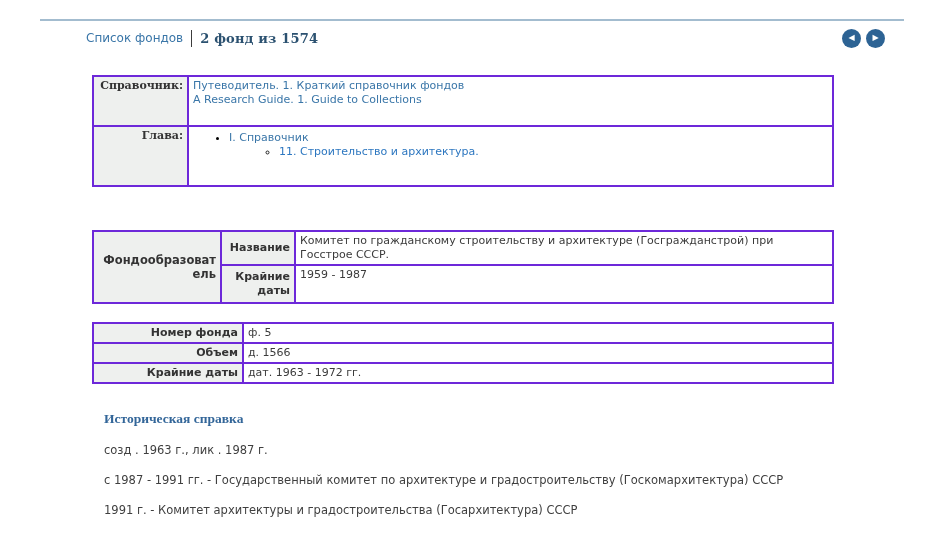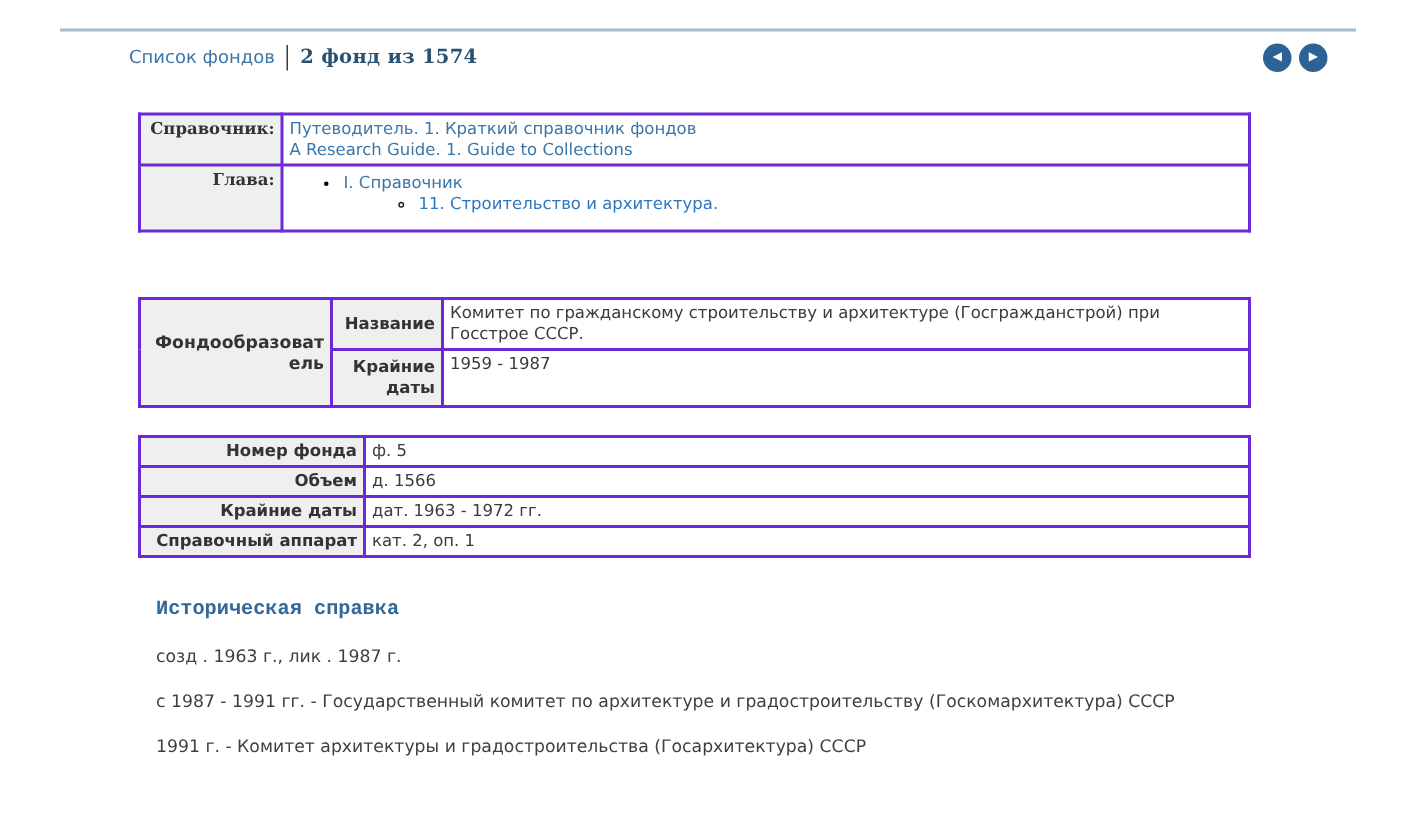--- a/index.html
+++ b/index.html
@@ -27,37 +27,37 @@
 
   
   .content{margin-left:92px;width:742px;font-size:11px;}
   table.tbl{border-collapse:collapse;width:742px;table-layout:fixed;}
   table.tbl td{border:2px solid #6d28d9;padding:2px 4px;vertical-align:top;font-size:11px;color:#3b3b3b;line-height:14px;word-wrap:break-word;}
   table.tbl td.h{background:#eef0ee;font-weight:bold;color:#333333;text-align:right;}
   td.serif{font-family:"DejaVu Serif","Liberation Serif",serif;font-size:12.5px;color:#33567d;}
   .tbl a{color:#3a76a8;text-decoration:none;cursor:pointer;}
 
   .t1{margin-top:26px;}
-  .t1 td.v{padding-bottom:2px;}
+  .t1 td.v{padding-bottom:18px;}
   ul.lvl1{margin:2px 0 8px 0;padding-left:36px;list-style:disc;color:#000000;}
   ul.lvl1 li{line-height:14px;}
   ul.lvl2{margin:0;padding-left:50px;list-style:circle;color:#222222;}
   a.bright{color:#2d77c0;}
 
   .t2{margin-top:43px;}
   .t2 td.creator{vertical-align:middle;text-align:left;font-size:11.5px;}
   .t2 td.h{vertical-align:middle;}
   .t2 td.val{vertical-align:top;}
   .t2 tr.r2 td{height:32px;}
 
   .t3{margin-top:18px;}
   .t3 td{padding:3px 4px 2px 4px;}
 
   .history-title{
-    font-family:Liberation Mono, monospace;
+    font-family:Liberation Serif, serif;
     font-weight:bold;font-size:13.5px;color:#336699;
     margin:27px 0 0 12px;
   }
   .content p.hist{margin:17px 0 0 12px;font-size:11.5px;color:#3f3f3f;line-height:13px;}
 </style>
 </head>
 <body>
 
 <div>
 
@@ -142,24 +142,20 @@
         <td>ф. 5</td>
       </tr>
       <tr>
         <td class="h">Объем</td>
         <td>д. 1566</td>
       </tr>
       <tr>
         <td class="h">Крайние даты</td>
         <td>дат. 1963 - 1972 гг.</td>
       </tr>
-      <tr>
-        <td class="h">Справочный аппарат</td>
-        <td>кат. 2, оп. 1</td>
-      </tr>
     </tbody>
       </table>
 
     <h2 class="history-title">Историческая справка</h2>
     <p class="hist">созд . 1963 г., лик . 1987 г.</p>
     <p class="hist">с 1987 - 1991 гг. - Государственный комитет по архитектуре и градостроительству (Госкомархитектура) СССР</p>
     <p class="hist">1991 г. - Комитет архитектуры и градостроительства (Госархитектура) СССР</p>
 
   </div>
 </div>

